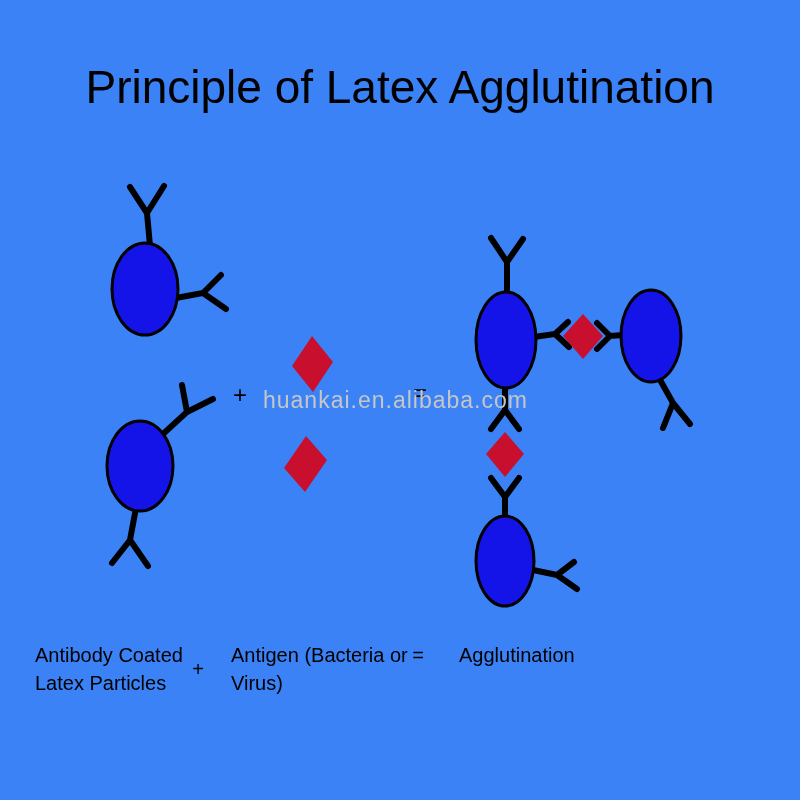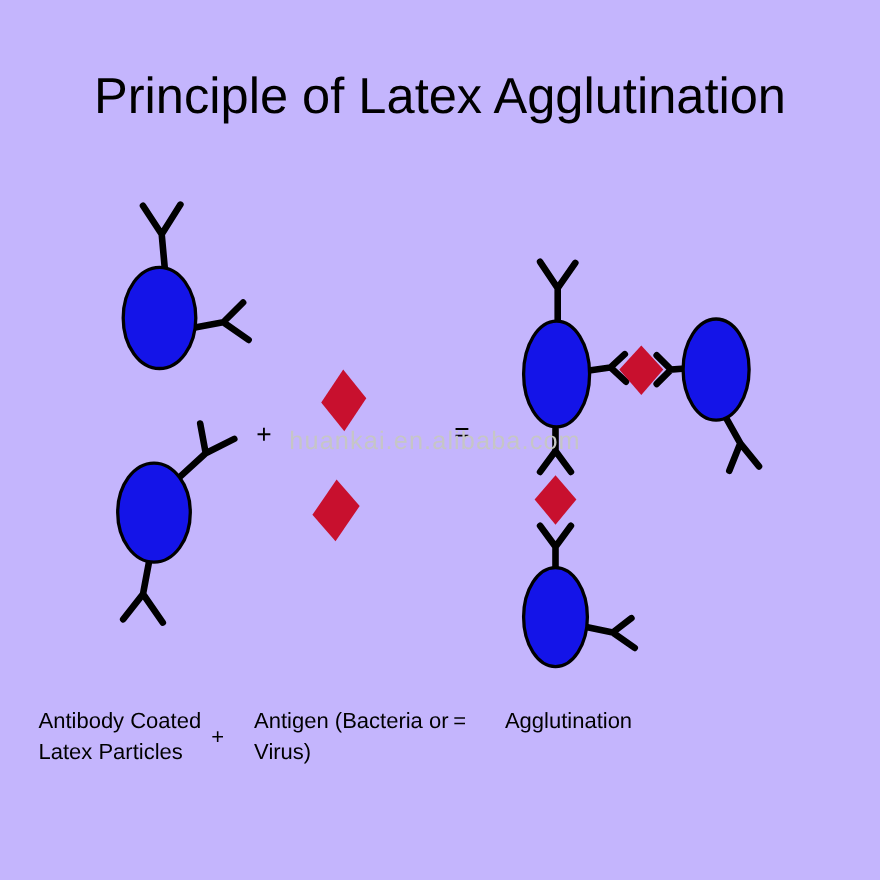--- a/index.html
+++ b/index.html
@@ -5,21 +5,21 @@
   html, body {
     margin: 0;
     padding: 0;
     background: #ffffff;
     font-family: "Liberation Sans", sans-serif;
   }
   .canvas {
     position: relative;
     width: 800px;
     height: 800px;
-    background: #c4b5fd;
+    background: #3b82f6;
     overflow: hidden;
   }
   svg { display: block; }
   text {
     font-family: "Liberation Sans", sans-serif;
   }
   .title-text {
     font-size: 46px;
     font-weight: 400;
   }

